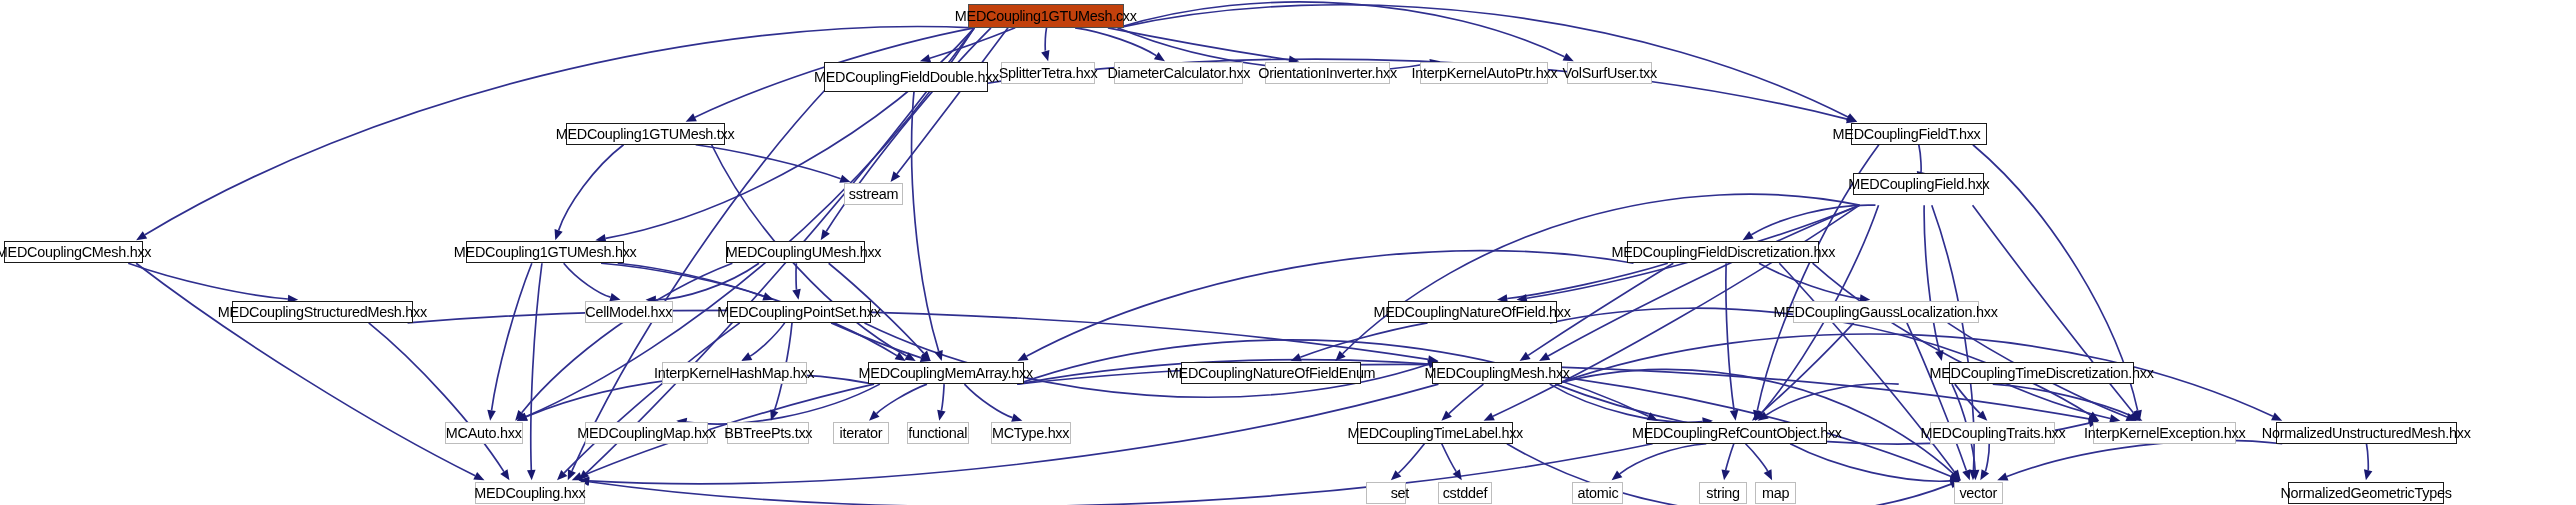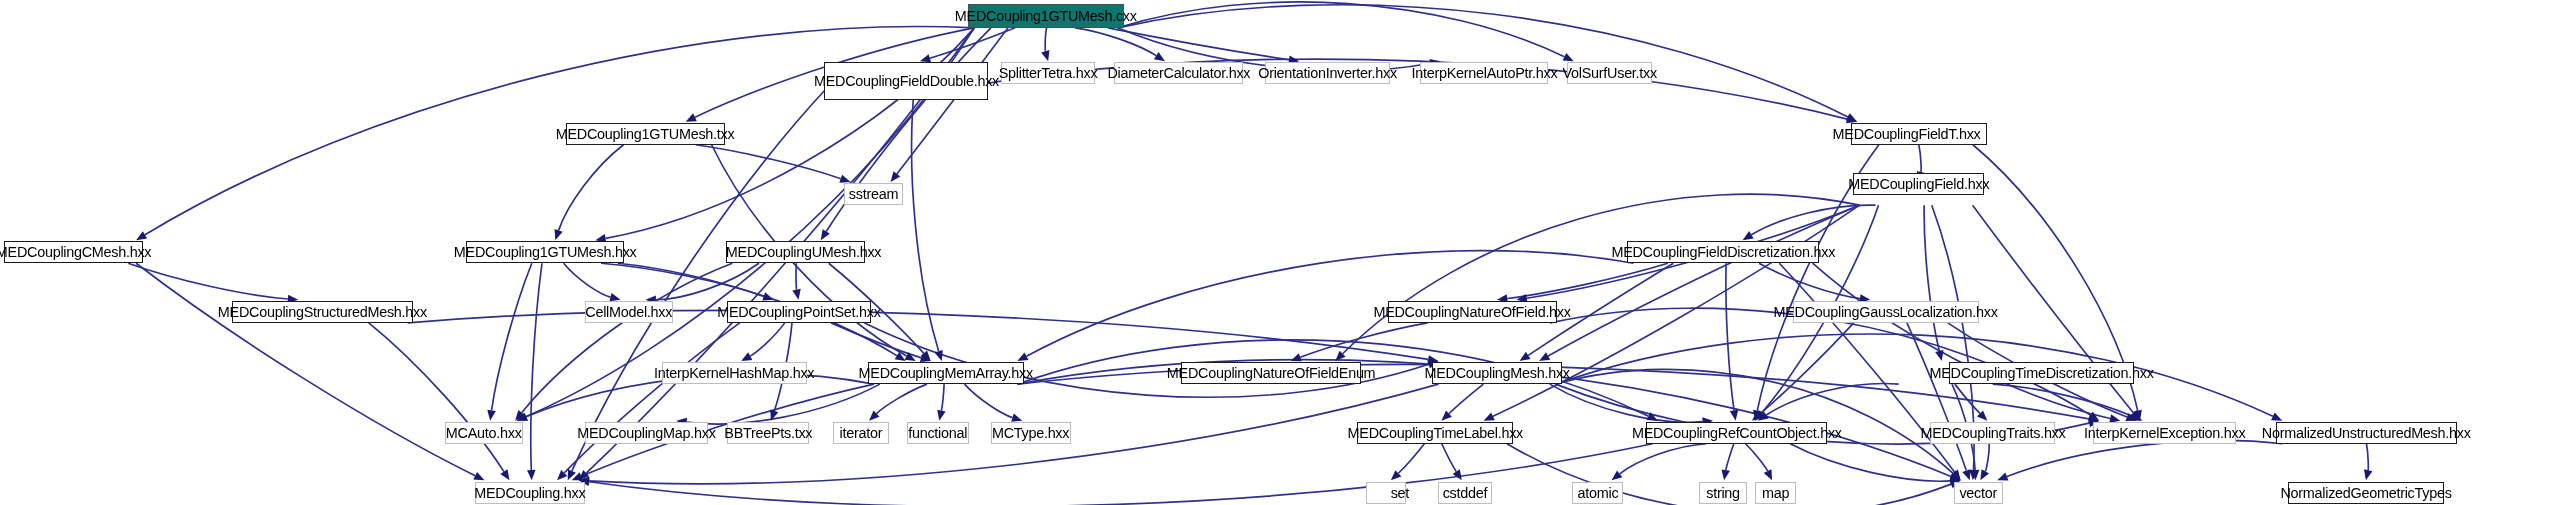--- a/index.html
+++ b/index.html
@@ -40,21 +40,21 @@
     align-items: center;
     justify-content: center;
     white-space: nowrap;
     font-size: 15.5px;
     color: #000000;
     letter-spacing: -0.3px;
     line-height: 1;
     z-index: 5;
   }
   .node-box.root {
-    background: #0f766e;
+    background: #c2410c;
     border: 1.5px solid #4d4d4d;
   }
   .node-box.strong {
     border: 1.5px solid #1a1a1a;
   }
   .node-label {
     transform: scaleX(0.93);
     transform-origin: center center;
     pointer-events: none;
   }
@@ -250,21 +250,21 @@
         <polygon class="arrowhead" points="2463,604 2450.3230365509735,610.1200161529234 2449.71781975887,599.3369872354738"></polygon>
         <polygon class="arrowhead" points="2487.65,604 2489.288137857074,590.0187087734637 2498.7120230426876,595.294160224134"></polygon>
         <polygon class="arrowhead" points="2972.1,604 2969.6297119694177,590.1415124546016 2980.175729578004,592.4699266358383"></polygon>
         <polygon class="arrowhead" points="2509,604 2519.1533855016482,594.2496788332426 2523.073448326419,604.3131328849013"></polygon>
       </g>
   </svg>
   <div id="node-layer">
       <div class="node-box root" style="left: 968px; top: 4px; width: 156px; height: 24px;">
         <span class="node-label">MEDCoupling1GTUMesh.cxx</span>
       </div>
-      <div class="node-box strong" style="left: 824px; top: 62px; width: 164px; height: 38px;">
+      <div class="node-box strong" style="left: 824px; top: 62px; width: 164px; height: 30px;">
         <span class="node-label">MEDCouplingFieldDouble.hxx</span>
       </div>
       <div class="node-box" style="left: 1001px; top: 62px; width: 94px; height: 22px;">
         <span class="node-label">SplitterTetra.hxx</span>
       </div>
       <div class="node-box" style="left: 1114px; top: 62px; width: 129px; height: 22px;">
         <span class="node-label">DiameterCalculator.hxx</span>
       </div>
       <div class="node-box" style="left: 1265px; top: 62px; width: 125px; height: 22px;">
         <span class="node-label">OrientationInverter.hxx</span>

